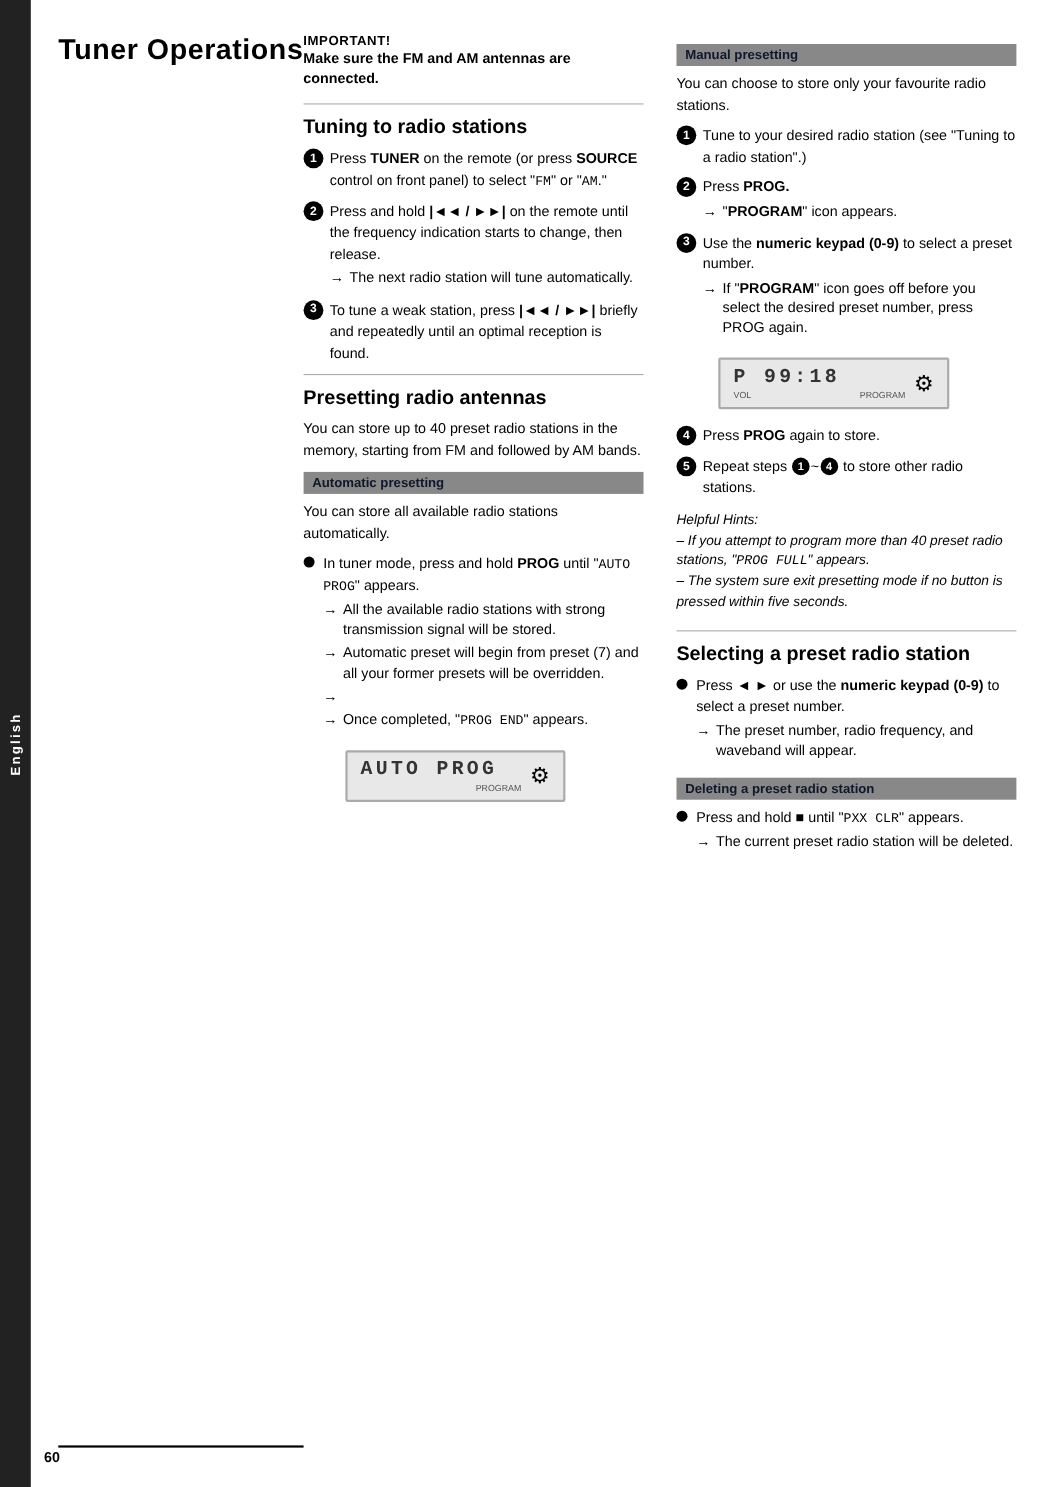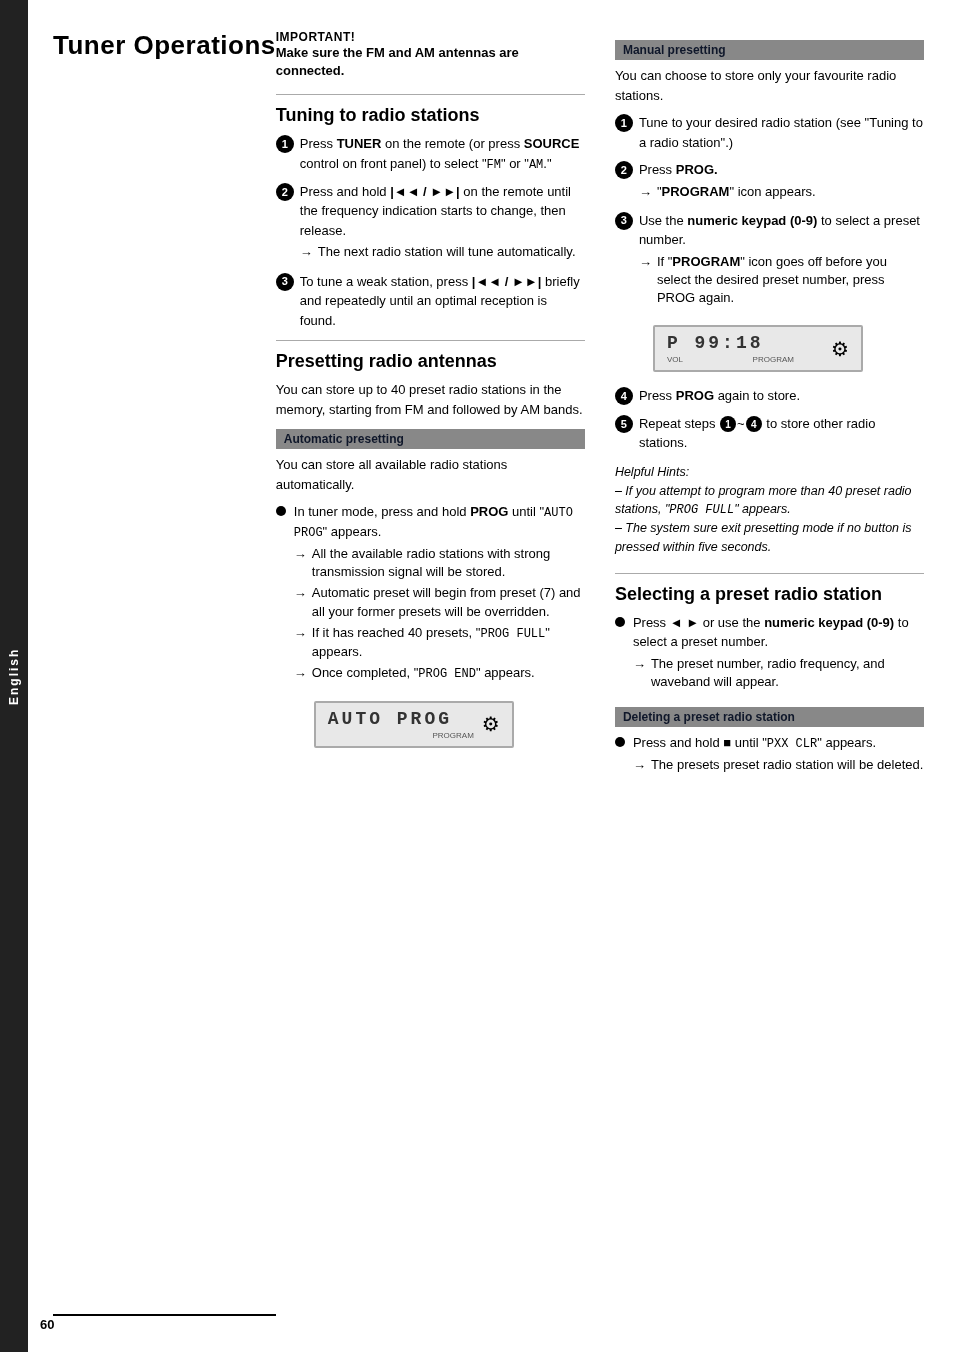--- a/index.html
+++ b/index.html
@@ -306,21 +306,20 @@
             <div class="arrow-item">
               <span class="arrow-sym">→</span>
               <span class="arrow-text">All the available radio stations with strong transmission signal will be stored.</span>
             </div>
             <div class="arrow-item">
               <span class="arrow-sym">→</span>
               <span class="arrow-text">Automatic preset will begin from preset (7) and all your former presets will be overridden.</span>
             </div>
             <div class="arrow-item">
               <span class="arrow-sym">→</span>
-              <span class="arrow-text">If it has reached 40 presets, "<span class="monospace prog-full">PROG FULL</span>" appears.</span>
             </div>
             <div class="arrow-item">
               <span class="arrow-sym">→</span>
               <span class="arrow-text">Once completed, "<span class="monospace prog-full">PROG END</span>" appears.</span>
             </div>
           </div>
         </div>
 
         <div style="margin: 8px 0 8px 18px;">
           <div class="display-box">
@@ -366,21 +365,21 @@
           <div class="step-content">
             Use the <strong>numeric keypad (0-9)</strong> to select a preset number.
             <div class="arrow-item">
               <span class="arrow-sym">→</span>
               <span class="arrow-text">If "<strong>PROGRAM</strong>" icon goes off before you select the desired preset number, press PROG again.</span>
             </div>
           </div>
         </div>
 
         <div style="margin: 6px 0 6px 18px;">
-          <div class="display-box" style="width:210px;gap:29px;">
+          <div class="display-box" style="width:210px;">
             <div style="flex:1;">
               <div class="display-text">P  99:18</div>
               <div style="display:flex; justify-content:space-between; font-size:8px; color:#555; margin-top:2px;">
                 <span>VOL</span>
                 <span>PROGRAM</span>
               </div>
             </div>
             <div style="font-size:20px; margin-left:8px;">⚙</div>
           </div>
         </div>
@@ -421,21 +420,21 @@
         </div>
 
         <div class="sub-section-header" style="margin-top:14px;">Deleting a preset radio station</div>
 
         <div class="step-item">
           <div class="bullet-dot"></div>
           <div class="step-content">
             Press and hold <strong>■</strong> until "<span class="monospace">PXX CLR</span>" appears.
             <div class="arrow-item">
               <span class="arrow-sym">→</span>
-              <span class="arrow-text">The presets preset radio station will be deleted.</span>
+              <span class="arrow-text">The current preset radio station will be deleted.</span>
             </div>
           </div>
         </div>
 
       </div>
     </div>
 
     <div class="page-number">60</div>
   </div>
 </div>

